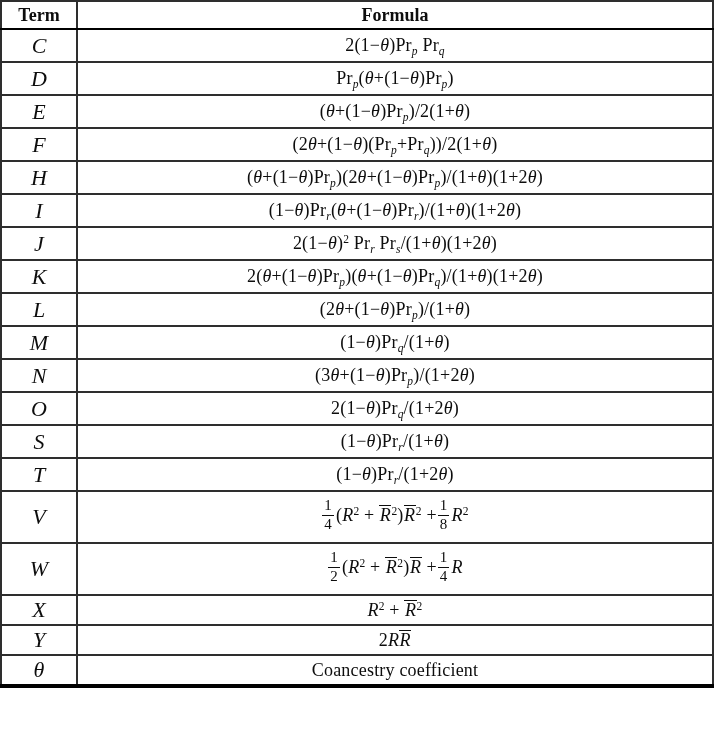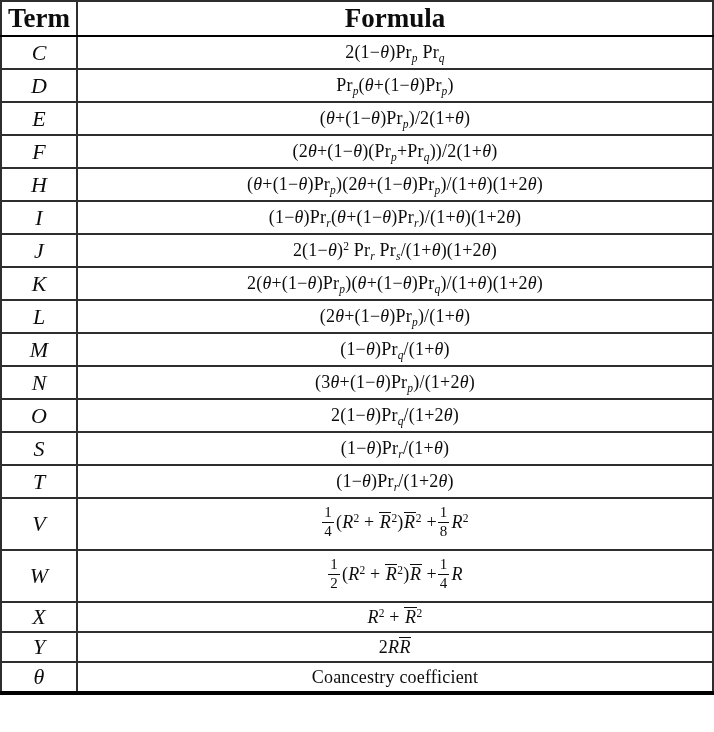--- a/index.html
+++ b/index.html
@@ -22,21 +22,21 @@
   col.term-col { width: 76px; }
   th, td {
     border: 2px solid #2e2e2e;
     text-align: center;
     vertical-align: middle;
     padding: 1px 4px;
     overflow: hidden;
   }
   thead th {
     font-weight: bold;
-    font-size: 27px;
+    font-size: 18px;
     height: 24px;
     border-bottom: 2px solid #000000;
   }
   tbody tr { height: 33px; }
   tbody tr.tall { height: 52px; }
   tbody tr.short { height: 25px; }
   td.term {
     font-style: italic;
     font-size: 22px;
   }

